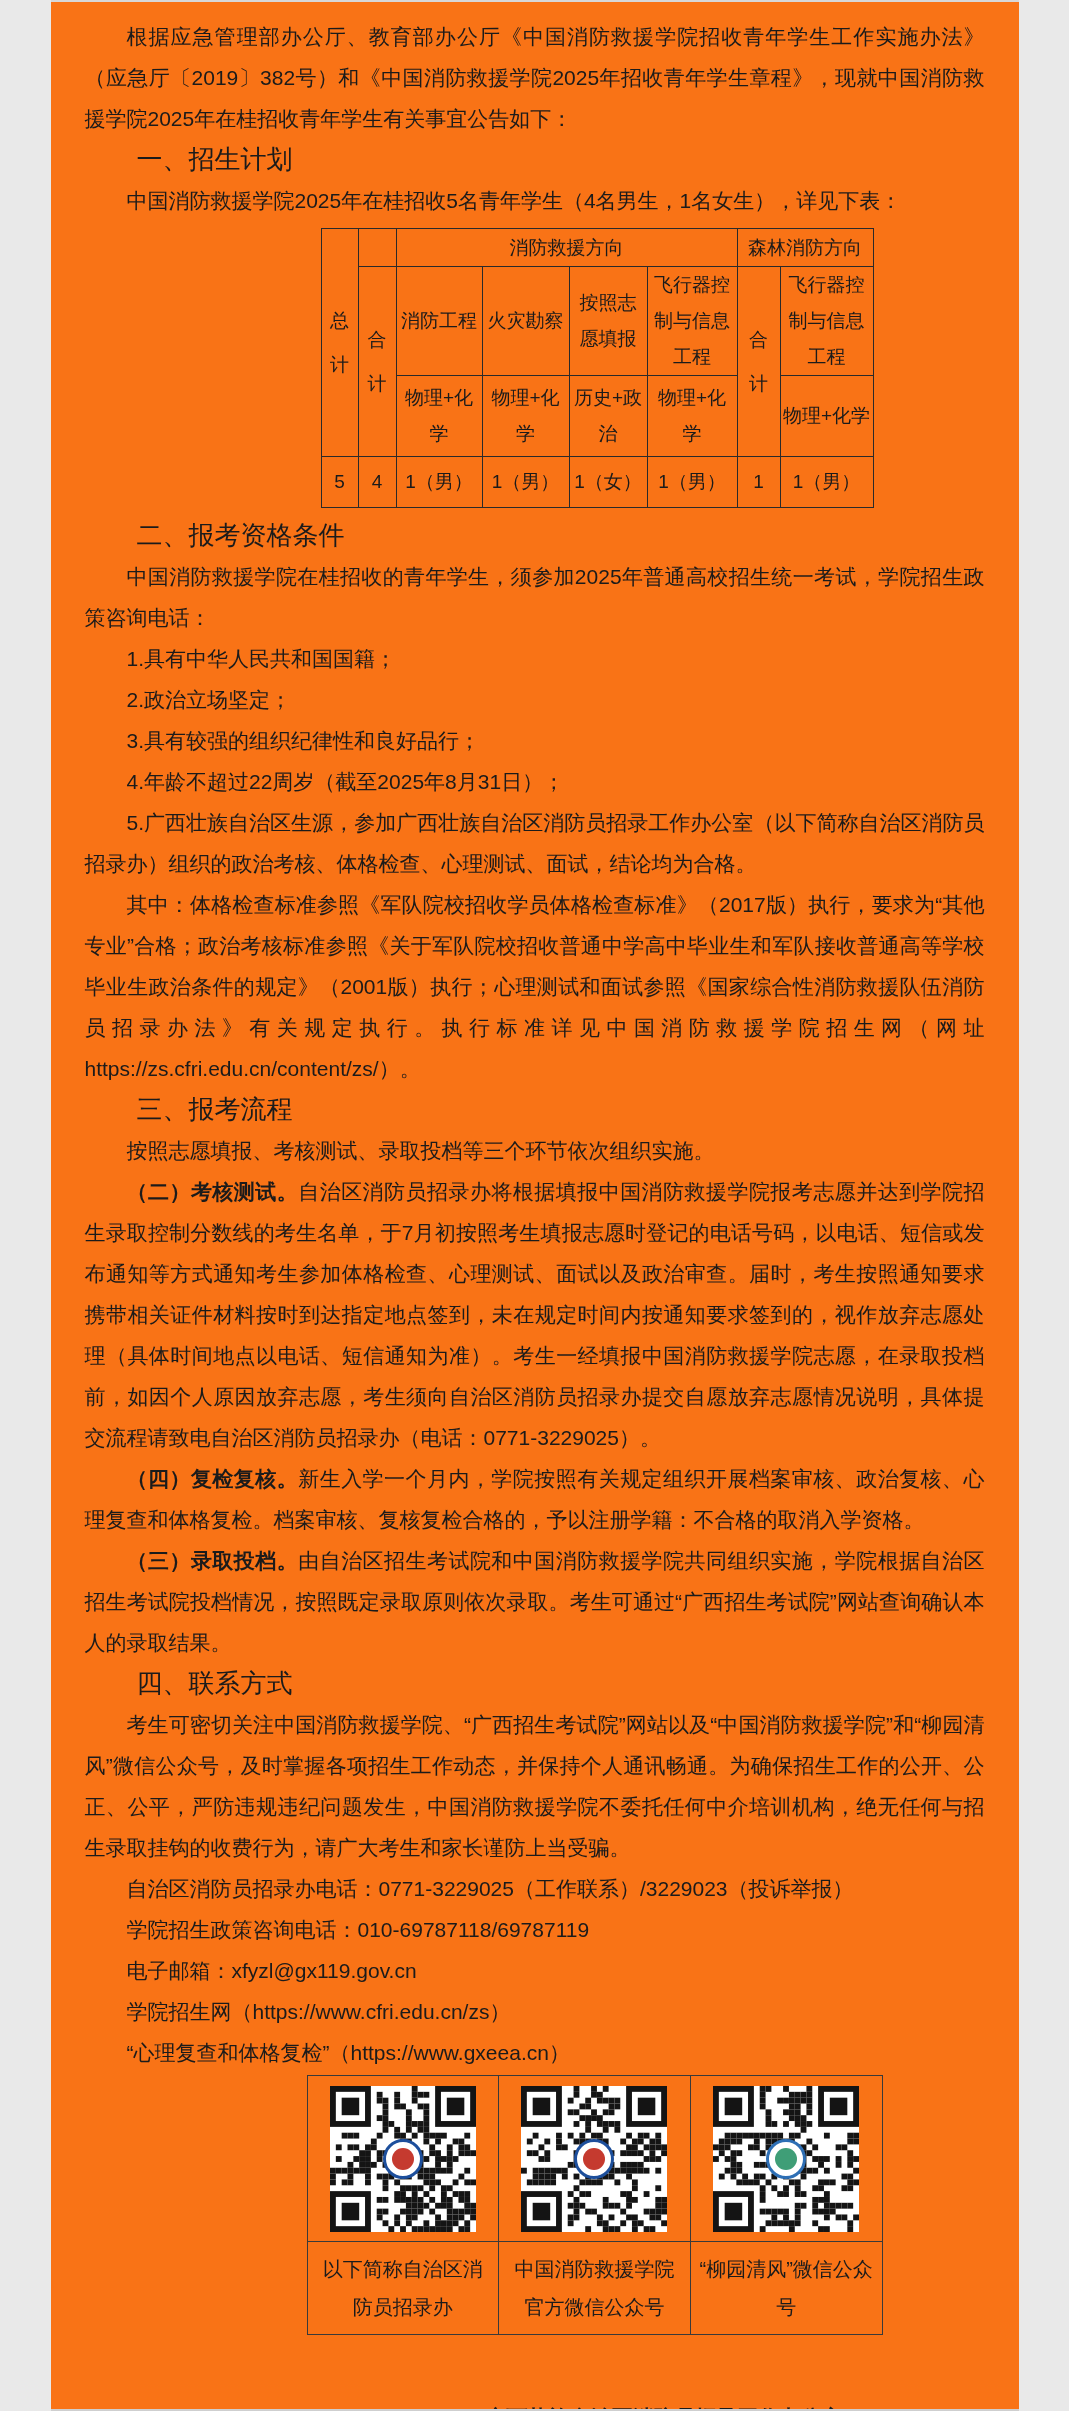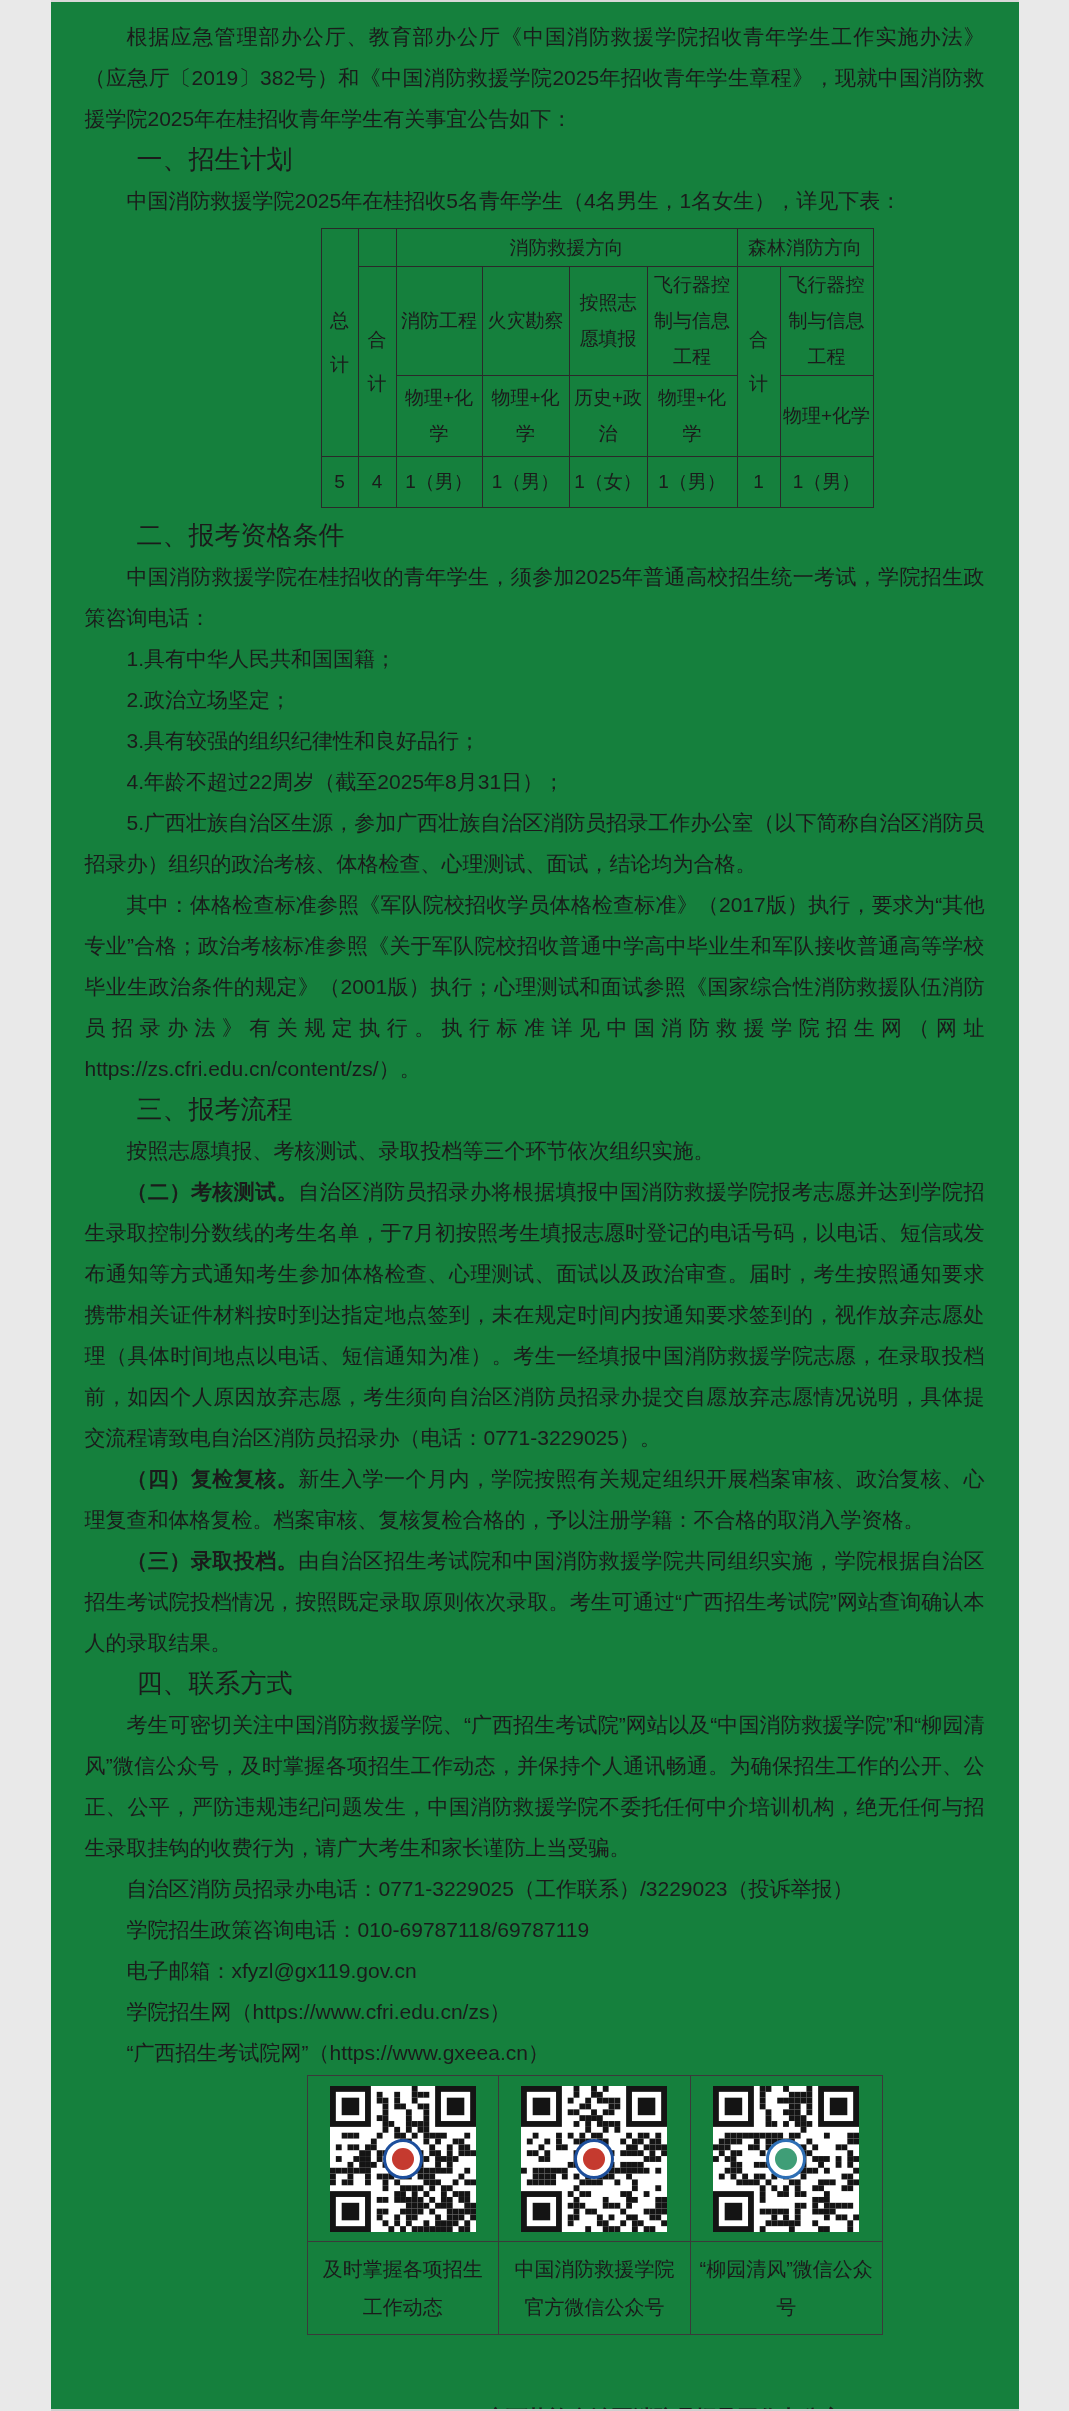--- a/index.html
+++ b/index.html
@@ -1,20 +1,20 @@
 <!DOCTYPE html>
 <html><head>
 <meta charset="utf-8">
 <style>
   html,body{margin:0;padding:0;background:#e9e9e9;}
   .page{
     position:relative;
     width:968px;height:2411px;
     margin:0 auto;
-    background:#15803d;
+    background:#f97316;
     box-sizing:border-box;
     border-top:2px solid #d8d8d8;
     border-bottom:2px solid #cfcfcf;
     padding:14px 34px 0 34px;
     overflow:hidden;
     font-family:"Liberation Sans","DejaVu Sans",sans-serif;
     color:#1b1b1b;
     font-size:21px;
     line-height:41px;
   }
@@ -153,21 +153,21 @@
   <p><span class="step-label">（二）考核测试。</span><span>自治区消防员招录办将根据填报中国消防救援学院报考志愿并达到学院招生录取控制分数线的考生名单，于7月初按照考生填报志愿时登记的电话号码，以电话、短信或发布通知等方式通知考生参加体格检查、心理测试、面试以及政治审查。届时，考生按照通知要求携带相关证件材料按时到达指定地点签到，未在规定时间内按通知要求签到的，视作放弃志愿处理（具体时间地点以电话、短信通知为准）。考生一经填报中国消防救援学院志愿，在录取投档前，如因个人原因放弃志愿，考生须向自治区消防员招录办提交自愿放弃志愿情况说明，具体提交流程请致电自治区消防员招录办（电话：0771-3229025）。</span></p>
   <p><span class="step-label">（四）复检复核。</span><span>新生入学一个月内，学院按照有关规定组织开展档案审核、政治复核、心理复查和体格复检。档案审核、复核复检合格的，予以注册学籍：不合格的取消入学资格。</span></p>
   <p><span class="step-label">（三）录取投档。</span><span>由自治区招生考试院和中国消防救援学院共同组织实施，学院根据自治区招生考试院投档情况，按照既定录取原则依次录取。考生可通过“广西招生考试院”网站查询确认本人的录取结果。</span></p>
 
   <h2 class="heading">四、联系方式</h2>
   <p>考生可密切关注中国消防救援学院、“广西招生考试院”网站以及“中国消防救援学院”和“柳园清风”微信公众号，及时掌握各项招生工作动态，并保持个人通讯畅通。为确保招生工作的公开、公正、公平，严防违规违纪问题发生，中国消防救援学院不委托任何中介培训机构，绝无任何与招生录取挂钩的收费行为，请广大考生和家长谨防上当受骗。</p>
   <p>自治区消防员招录办电话：0771-3229025（工作联系）/3229023（投诉举报）</p>
   <p>学院招生政策咨询电话：010-69787118/69787119</p>
   <p>电子邮箱：xfyzl@gx119.gov.cn</p>
   <p>学院招生网（https://www.cfri.edu.cn/zs）</p>
-  <p>“广西招生考试院网”（https://www.gxeea.cn）</p>
+  <p>“心理复查和体格复检”（https://www.gxeea.cn）</p>
 
   <table class="qr-table">
     <tbody>
         <tr>
       <td class="qr-cell">
         <div class="qr-wrap">
           <svg class="qr" viewBox="0 0 125 125">
                 <rect x="0" y="0" width="125" height="125" fill="#ffffff"></rect>
                 <g fill="#141414">
                   <rect x="70" y="0" width="5" height="5"></rect>
@@ -831,21 +831,21 @@
                 <rect x="5" y="95" width="25" height="25" fill="#ffffff"></rect>
                 <rect x="10" y="100" width="15" height="15" fill="#141414"></rect>
               </svg>
           <div class="qr-logo" style="border-color: rgb(46, 111, 181);">
                 <div class="qr-logo-inner" style="background: rgb(63, 158, 119);"></div>
               </div>
         </div>
       </td>
     </tr>
     <tr>
-      <td class="qr-caption">及时掌握各项招生工作动态</td>
+      <td class="qr-caption">以下简称自治区消防员招录办</td>
       <td class="qr-caption">中国消防救援学院官方微信公众号</td>
       <td class="qr-caption">“柳园清风”微信公众号</td>
     </tr>
   </tbody>
     </table>
 
   <div class="footer">
     <div>广西壮族自治区消防员招录工作办公室</div>
     <div>2025年6月19日</div>
   </div>

